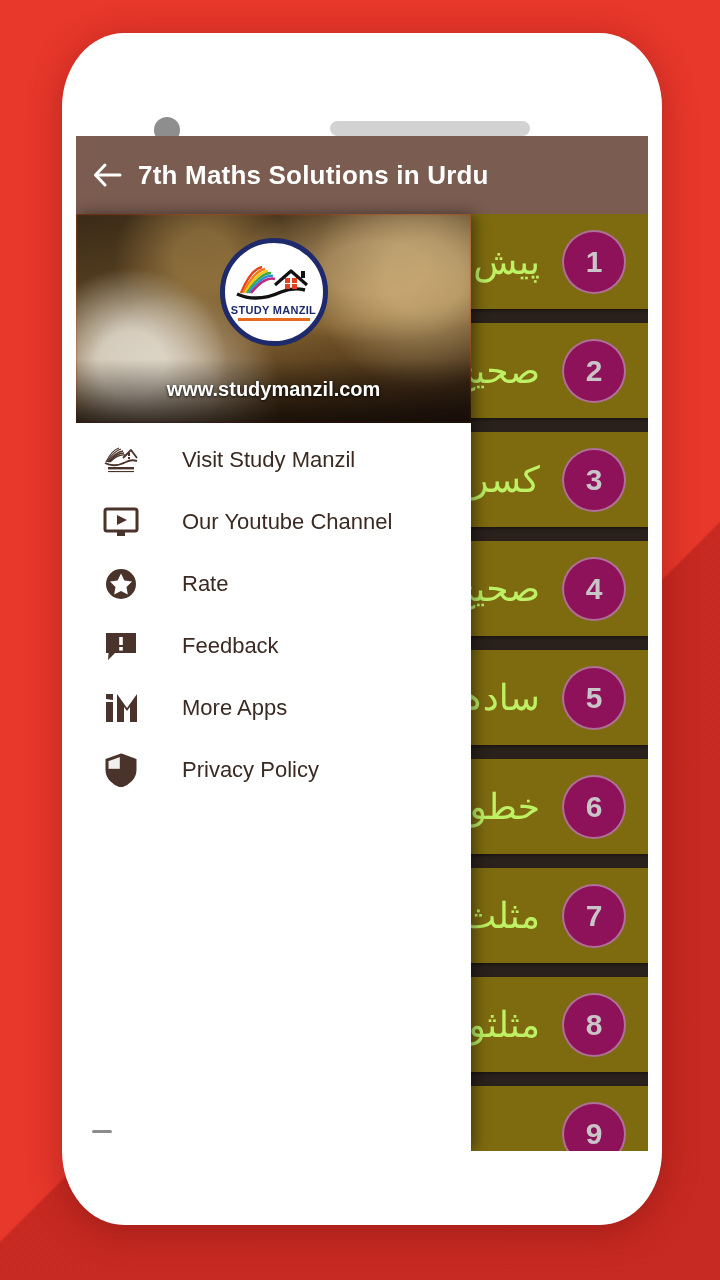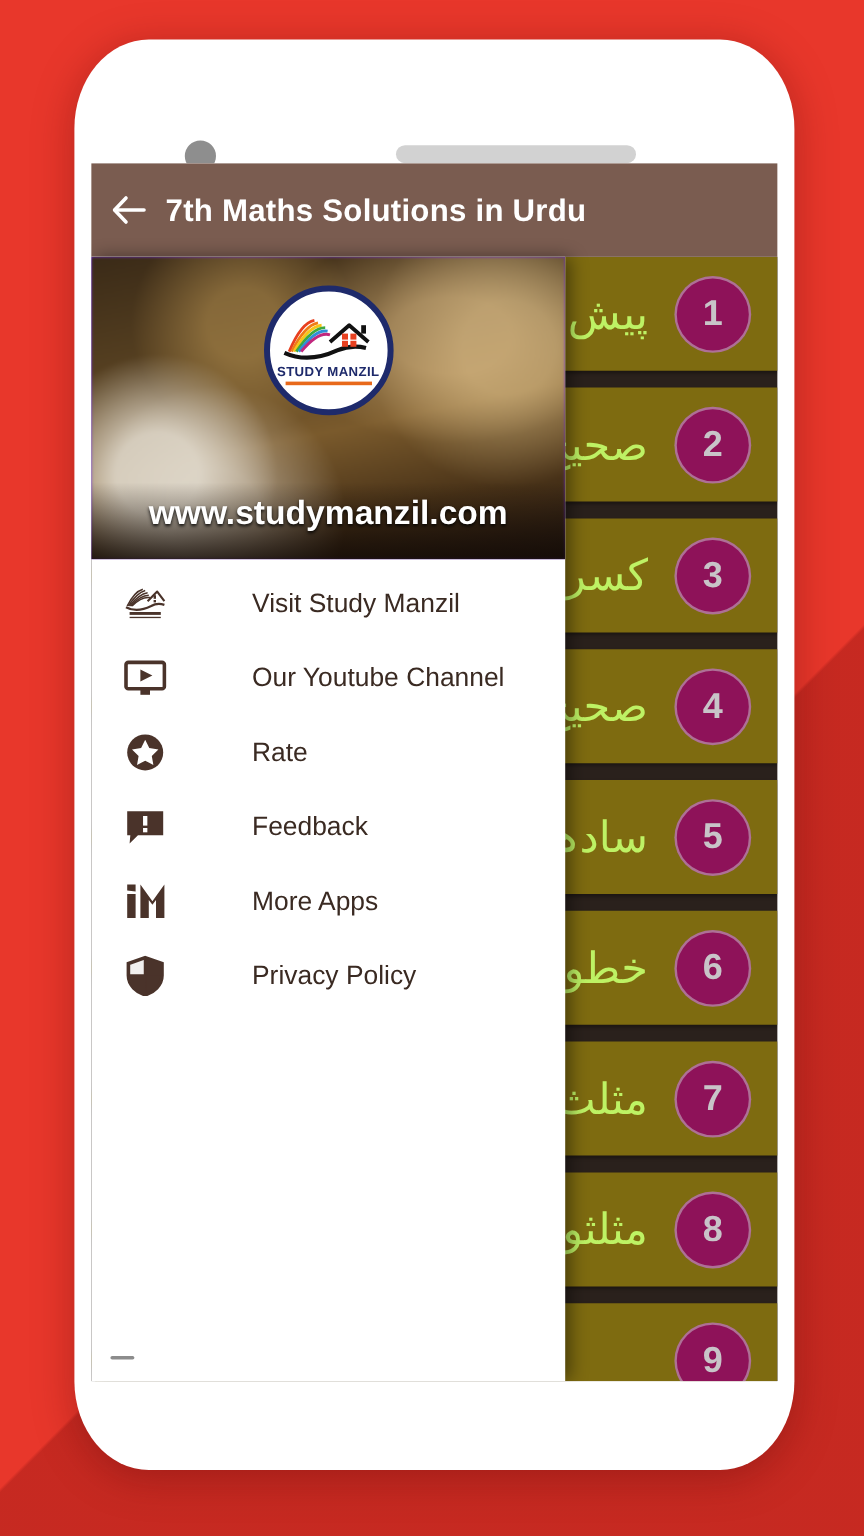--- a/index.html
+++ b/index.html
@@ -78,22 +78,22 @@
     white-space:nowrap; overflow:hidden;
   }
 
   
   .drawer{
     position:absolute; left:0; top:78px; width:395px; height:937px;
     background:#FFFFFF; overflow:hidden;
     box-shadow:4px 0 14px rgba(0,0,0,.45);
   }
   .drawer-header{
-    position:relative; width:395px; height:252px; overflow:hidden;
-    background:#6d28d9;
+    position:relative; width:395px; height:209px; overflow:hidden;
+    background:#c2410c;
   }
   .dh-photo{
     position:absolute; inset:0;
     background:
       radial-gradient(circle at 14% 72%, rgba(228,222,210,.85) 0 9%, rgba(0,0,0,0) 26%),
       radial-gradient(circle at 26% 86%, rgba(216,206,190,.55) 0 11%, rgba(0,0,0,0) 30%),
       radial-gradient(ellipse at 76% 26%, rgba(232,196,140,.45) 0 12%, rgba(0,0,0,0) 34%),
       radial-gradient(circle at 88% 30%, rgba(250,226,170,.40) 0 10%, rgba(0,0,0,0) 30%),
       radial-gradient(circle at 32% 22%, rgba(214,172,96,.42) 0 9%, rgba(0,0,0,0) 28%),
       linear-gradient(168deg,#3a2a17 0%,#5a4322 34%,#7a5a2c 56%,#4a3318 78%,#241812 100%);
@@ -110,28 +110,28 @@
     display:flex; flex-direction:column; align-items:center; justify-content:center;
     overflow:hidden;
   }
   .logo svg{ display:block; }
   .logo-text{ font-size:11px; font-weight:bold; letter-spacing:.3px; margin-top:1px; }
   .logo-text .s1{ color:#1E2A6B; }
   .logo-text .s2{ color:#1E2A6B; }
   .logo-bar{ width:72px; height:3px; background:#E8691B; margin-top:2px; }
   .site-url{
     position:absolute; left:0; bottom:22px; width:100%; text-align:center;
-    color:#FFFFFF; font-size:28px; font-weight:bold;
+    color:#FFFFFF; font-size:20px; font-weight:bold;
     text-shadow:0 1px 3px rgba(0,0,0,.9);
   }
 
   
   .menu{ padding-top:6px; }
   .menu-item{
-    display:flex; align-items:center; height:62px; padding-left:22px;gap:28px;
+    display:flex; align-items:center; height:62px; padding-left:22px;
   }
   .menu-icon{
     width:46px; min-width:46px; height:46px;
     display:flex; align-items:center; justify-content:center;
   }
   .menu-icon svg{ display:block; }
   .menu-label{
     margin-left:38px; color:#3A2A22; font-size:22px; white-space:nowrap;
   }
   .drawer-mark{

